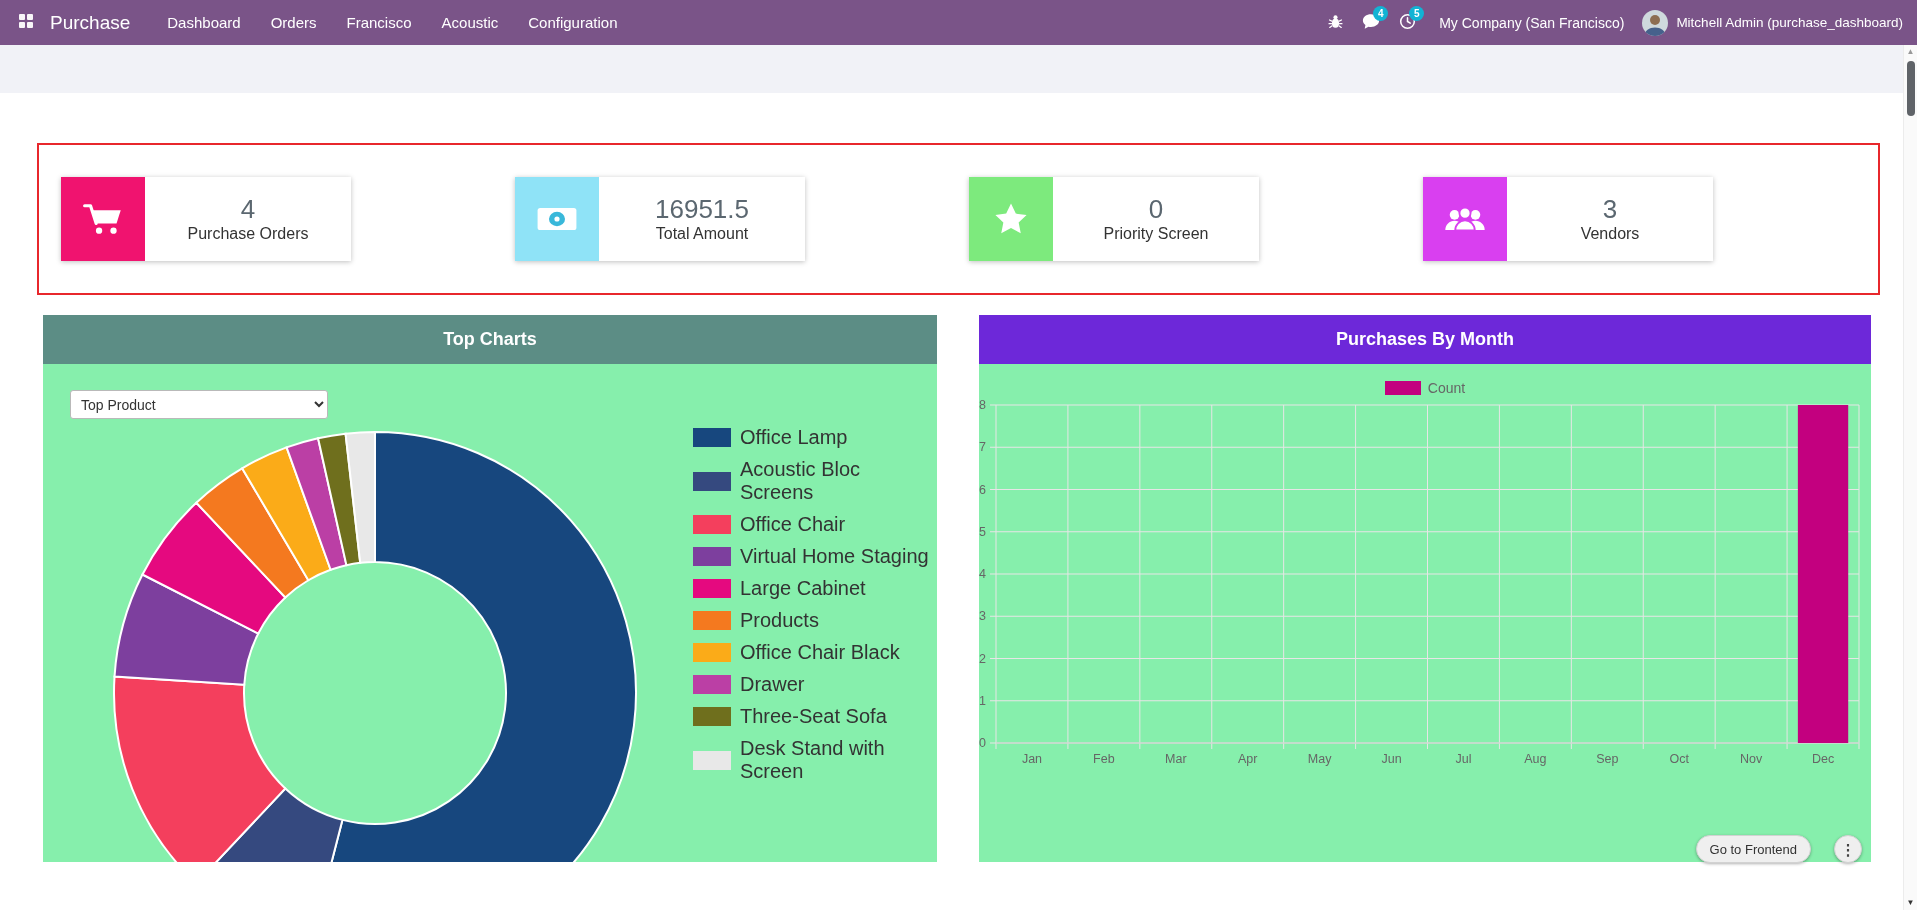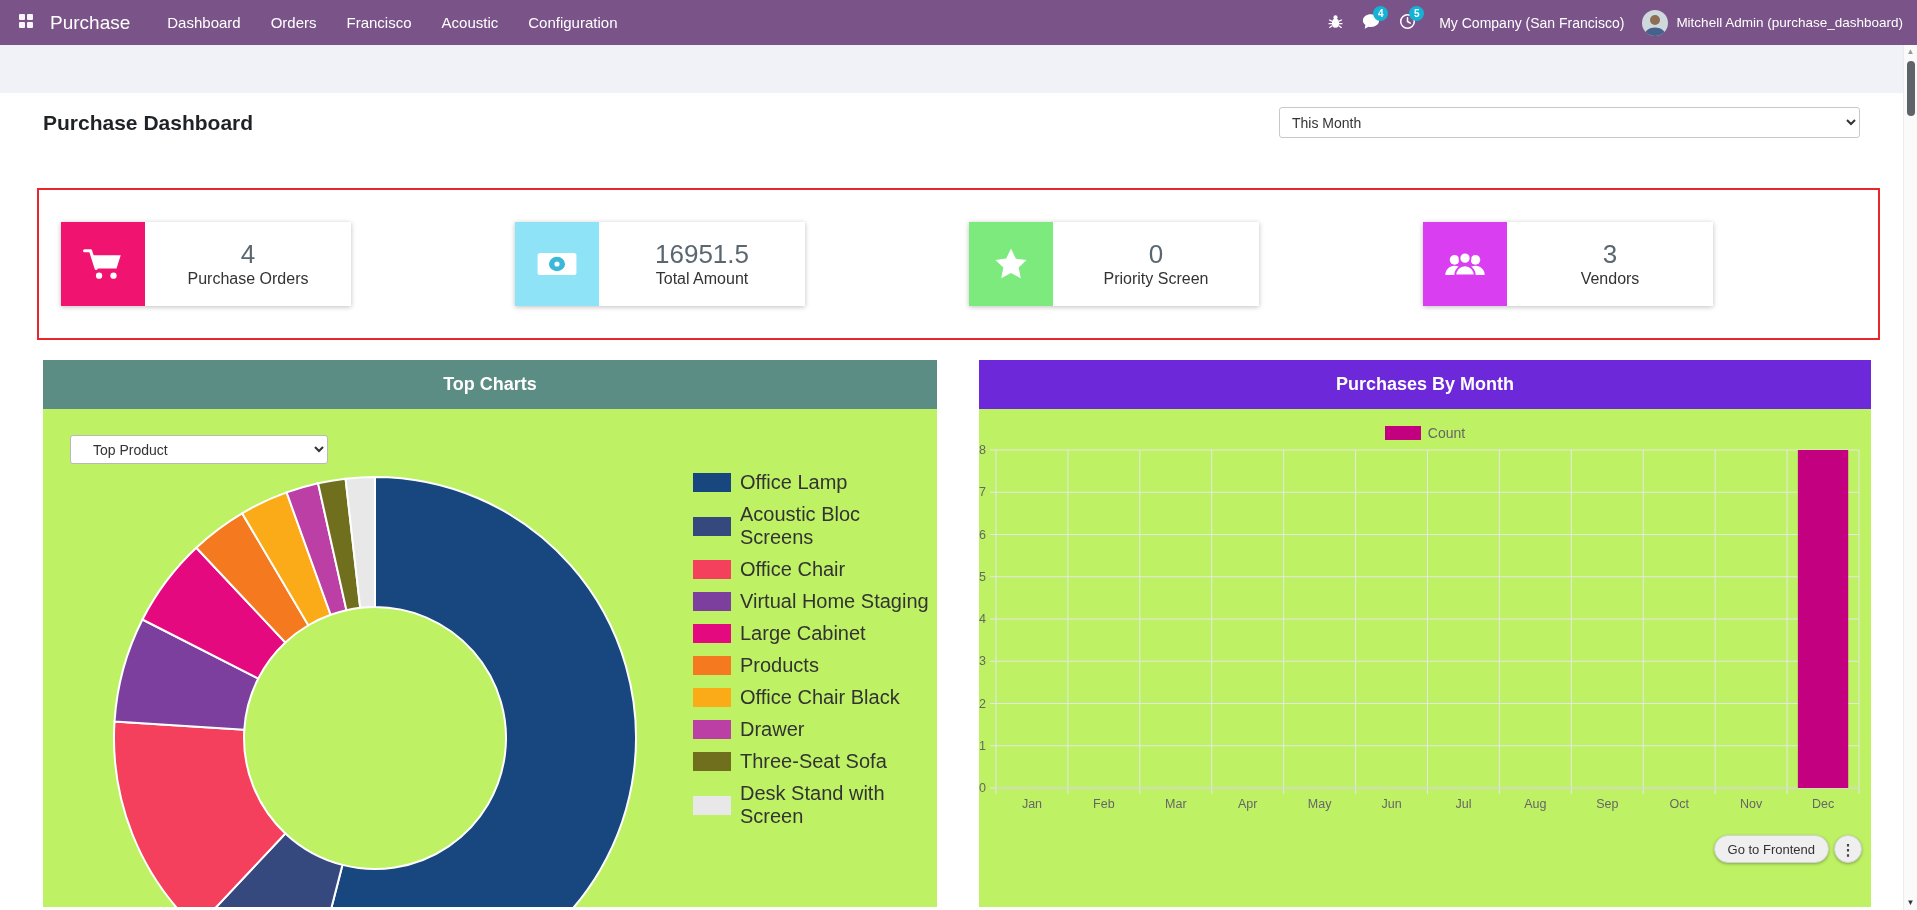--- a/index.html
+++ b/index.html
@@ -34,36 +34,36 @@
   .kpi-text{flex:1;display:flex;flex-direction:column;align-items:center;justify-content:center;gap:1px}
   .kpi-value{font-size:26px;color:#5b6770;line-height:1.1}
   .kpi-label{font-size:16px;color:#333}
 
   
   .charts-row{display:flex;gap:42px;margin:20px 43px 0}
   .panel{flex:none;background:#fff}
   .panel-left{width:894px}
   .panel-right{width:892px}
   .panel-header{height:49px;display:flex;align-items:center;justify-content:center;color:#fff;font-size:18px;font-weight:700}
-  .panel-body{position:relative;height:498px;background:#bef264}
+  .panel-body{position:relative;height:498px;background:#86efac}
   .panel-left .panel-body{overflow:hidden}
-  .top-product-select{position:absolute;left:27px;top:26px;width:258px;height:29px;font-size:14px;color:#333;border:1px solid #b9b9b9;border-radius:3px;background:#fff;padding:0 18px;z-index:5;font-family:inherit}
+  .top-product-select{position:absolute;left:27px;top:26px;width:258px;height:29px;font-size:14px;color:#333;border:1px solid #b9b9b9;border-radius:3px;background:#fff;padding:0 6px;z-index:5;font-family:inherit}
   .donut-svg{position:absolute;left:12px;top:9px;z-index:1}
   .pie-legend{position:absolute;left:650px;top:62px;z-index:4}
   .pie-legend .item{display:flex;align-items:center;margin-bottom:9px;cursor:pointer}
   .pie-legend .sw{width:38px;height:19px;margin-right:9px;flex:none}
   .pie-legend .lbl{font-size:20px;color:#333}
   .bar-legend{position:absolute;top:16px;left:0;width:100%;display:flex;align-items:center;justify-content:center;gap:7px;z-index:3}
   .bar-legend .sw{width:36px;height:14px;cursor:pointer}
   .bar-legend .lbl{font-size:14px;color:#666;cursor:pointer}
   .bar-svg{position:absolute;left:0;top:0;z-index:1}
   .bar-svg text{font-family:"Liberation Sans",sans-serif}
 
   
-  .fab{position:fixed;right:55px;bottom:47px;display:flex;gap:5px;z-index:50}
+  .fab{position:fixed;right:55px;bottom:47px;display:flex;gap:23px;z-index:50}
   .fab-main{height:28px;padding:0 13px;border-radius:14px;border:1px solid #d2d2d2;background:#efefef;font-size:13px;color:#333;box-shadow:0 1px 3px rgba(0,0,0,.3);cursor:pointer;font-family:inherit}
   .fab-dots{width:28px;height:28px;border-radius:50%;border:1px solid #d2d2d2;background:#efefef;color:#444;font-size:15px;font-weight:700;box-shadow:0 1px 3px rgba(0,0,0,.3);cursor:pointer;line-height:1}
 
   
   .scrollbar{position:fixed;top:45px;right:0;bottom:0;width:14px;background:#fafafa;border-left:1px solid #ececec;z-index:45;display:flex;flex-direction:column;align-items:center}
   .sb-arrow{width:14px;height:14px;font-size:8px;text-align:center;line-height:14px;user-select:none;cursor:pointer}
   .sb-up{color:#999}
   .sb-down{color:#333}
   .sb-thumb{width:8px;height:55px;background:#5f6368;border-radius:4px;margin-top:2px;cursor:grab}
   .sb-spacer{flex:1}
@@ -132,26 +132,20 @@
       </span>
       <span>Mitchell Admin (purchase_dashboard)</span>
     </div>
   </div>
 </header>
 
 <div class="control-strip"></div>
 
 <main>
 
-  <div class="page-head">
-    <h1 class="page-title">Purchase Dashboard</h1>
-    <select class="period-select">
-      <option>This Month</option>
-    </select>
-  </div>
 
   <section class="kpi-box" id="kpi-row" style="border-color: rgb(232, 39, 44);">
       <div class="kpi-card">
         <div class="kpi-icon" style="background:#f0136f">
           <svg viewBox="0 0 32 28" width="42" height="37">
             <g fill="#fff">
               <path d="M8.2 7h21.3l-3.2 10H10.8z"></path>
               <circle cx="13" cy="22.5" r="2.4"></circle>
               <circle cx="24" cy="22.5" r="2.4"></circle>
             </g>

